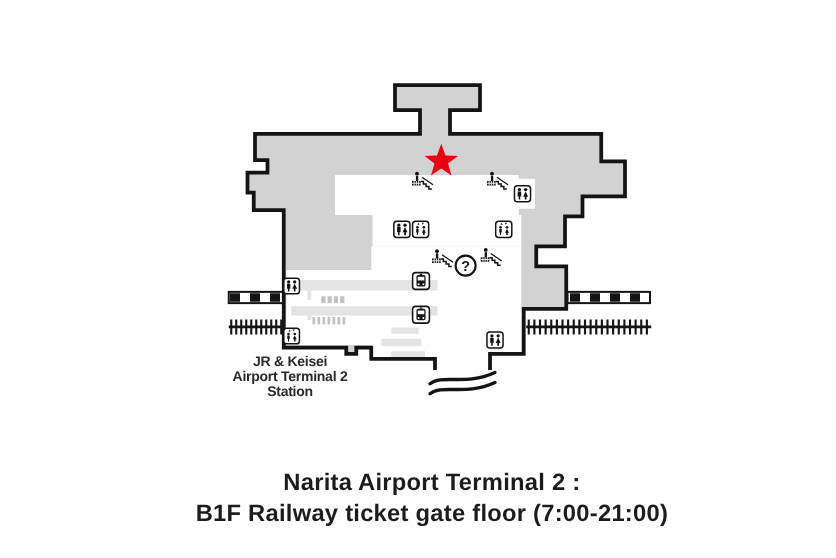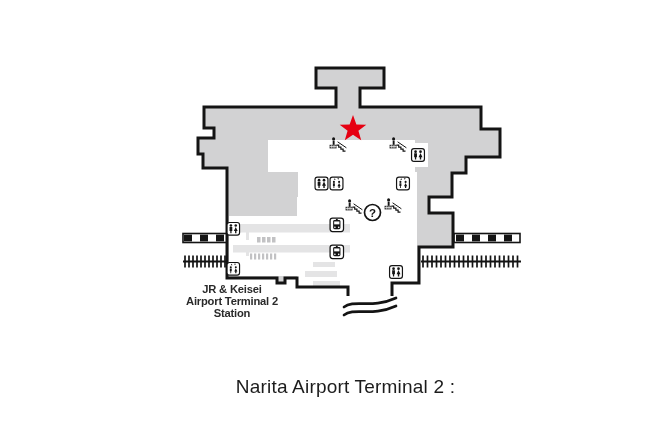--- a/index.html
+++ b/index.html
@@ -7,21 +7,21 @@
     width:669px;height:446px;position:relative;overflow:hidden;
     background:#ffffff;
     font-family:"Liberation Sans", sans-serif;
   }
   #map-wrap{position:absolute;left:0;top:0;width:669px;height:446px;}
   #caption{
     position:absolute;left:0;right:0;top:374px;
     text-align:center;
     margin-left:22px;
     color:#1c1c1c;
-    font-weight:normal;
+    font-weight:bold;
     font-size:19px;
     line-height:25px;
     letter-spacing:0.2px;
   }
   svg text{font-family:"Liberation Sans", sans-serif;}
 </style>
 </head>
 <body>
 
 <div id="map-wrap">
@@ -160,13 +160,14 @@
   <g fill="#2a2a2a" font-weight="bold" font-size="11.2" text-anchor="middle" letter-spacing="-0.2">
     <text x="232" y="293">JR &amp; Keisei</text>
     <text x="232" y="305">Airport Terminal 2</text>
     <text x="232" y="317">Station</text>
   </g>
 </svg>
 </div>
 
 <div id="caption">
   <div>Narita Airport Terminal 2 :</div>
+  <div>B1F Railway ticket gate floor (7:00-21:00)</div>
 </div>
 
 </body></html>

